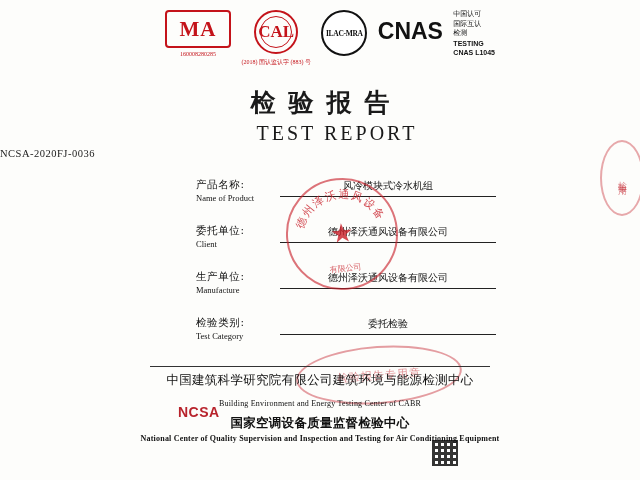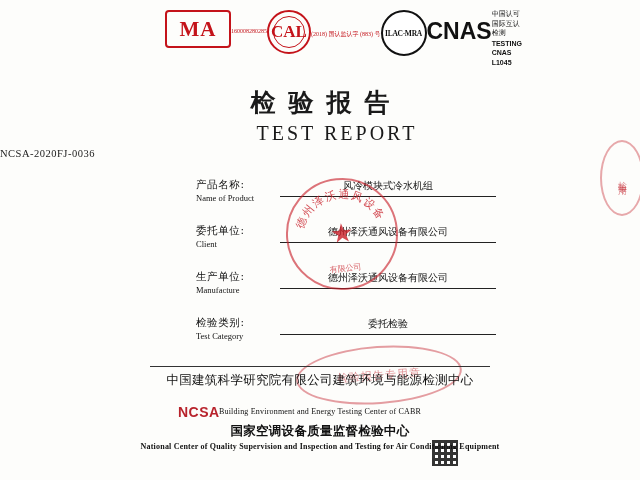--- a/index.html
+++ b/index.html
@@ -27,21 +27,21 @@
     left: 165px;
     top: 10px;
     width: 330px;
     height: 62px;
     display: flex;
     align-items: flex-start;
     justify-content: space-between;
   }
   .logo-block {
     display: flex;
-    flex-direction: row;
+    flex-direction: column;
     align-items: center;
     justify-content: flex-start;
   }
   .ma-mark {
     width: 62px;
     height: 34px;
     border: 2px solid #c4131a;
     border-radius: 4px;
     color: #c4131a;
     font-family: "Liberation Serif", serif;
@@ -216,21 +216,21 @@
     font-family: "DejaVu Sans", sans-serif;
     font-size: 12.5px;
     font-weight: normal;
     color: #111;
     letter-spacing: 0.3px;
   }
   .foot-en1 {
     font-family: "Liberation Serif", serif;
     font-size: 8px;
     color: #111;
-    margin-top: 18px;
+    margin-top: 10px;
     letter-spacing: 0.2px;
   }
   .foot-cn2 {
     font-family: "DejaVu Sans", sans-serif;
     font-size: 12.5px;
     font-weight: bold;
     color: #111;
     margin-top: 7px;
     letter-spacing: 0.3px;
   }

